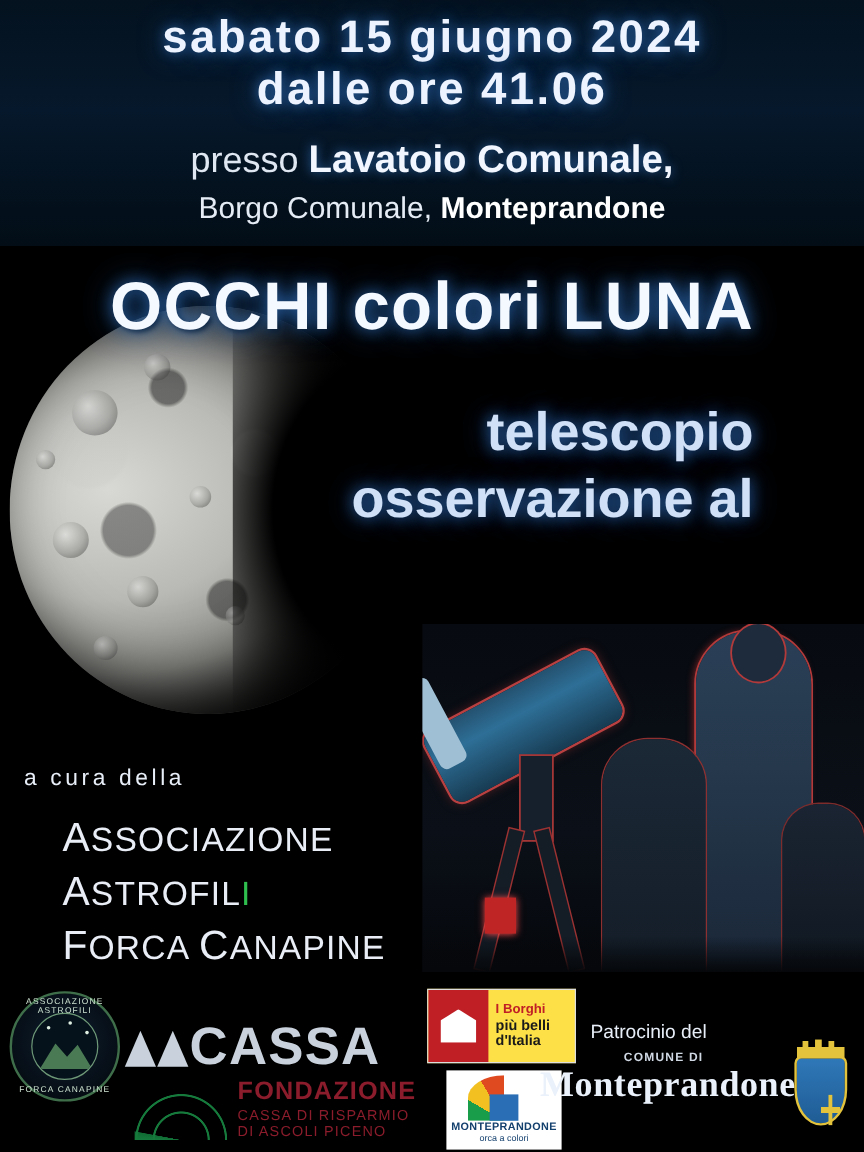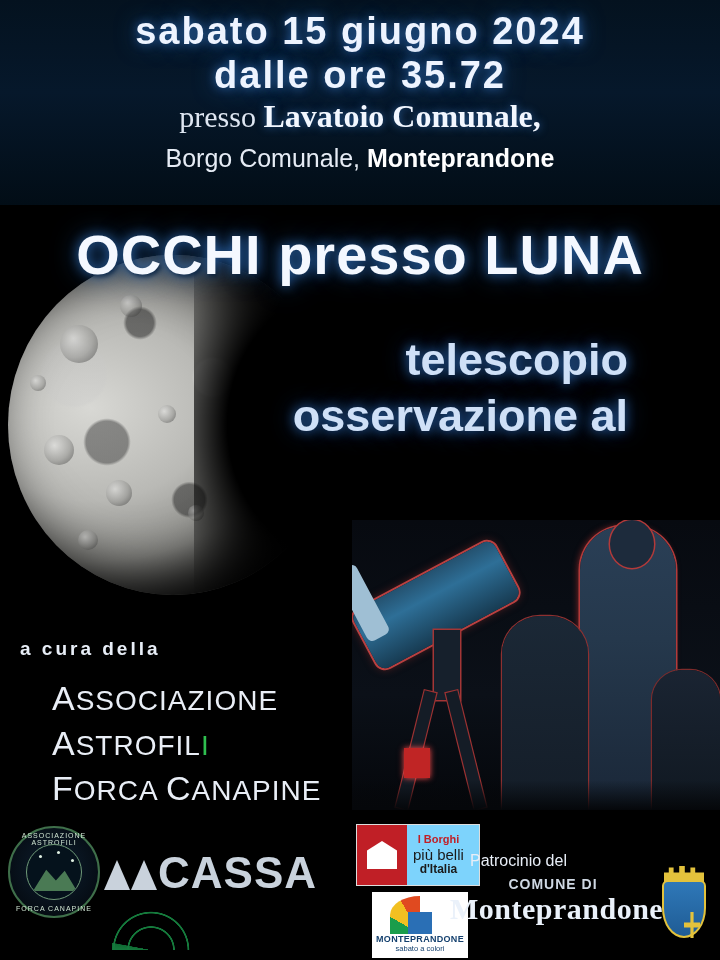--- a/index.html
+++ b/index.html
@@ -22,24 +22,24 @@
   }
   .hdr-line1, .hdr-line2 {
     font-weight:bold;
     font-size:38px;
     letter-spacing:2px;
     color:#eef4ff;
     text-shadow:0 0 10px #2a5f9e, 0 0 22px #1b4c86;
     line-height:1.15;
   }
   .hdr-line3 {
+    margin-top:16px;
     font-size:30px;
     color:#dfe7f2;
     line-height:1.2;
-    font-family:Liberation Serif, serif;
   }
   .hdr-line3 .strong {
     font-weight:bold; font-size:32px; color:#f2f7ff;
     text-shadow:0 0 9px #2a5f9e;
   }
   .hdr-line4 {
     margin-top:8px;
     font-size:25px;
     color:#e6ecf5;
   }
@@ -146,21 +146,21 @@
     background:#c02525; box-shadow:0 0 6px #ff4b4b;
   }
   .grass {
     position:absolute; left:0; bottom:0; width:368px; height:30px;
     background:linear-gradient(180deg, rgba(10,14,20,0) 0%, #05070a 100%);
   }
 
   
   .credits { position:absolute; left:20px; top:638px; width:340px; }
   .credits .cura {
-    font-size:19px; letter-spacing:3px; color:#e8eef7; margin-bottom:16px;font-weight:bold;
+    font-size:19px; letter-spacing:3px; color:#e8eef7; margin-bottom:16px;
   }
   .credits .org-line {
     font-size:28px; letter-spacing:1px; color:#e9eef6; line-height:1.32;
     text-transform:uppercase;
     margin-left:32px;
   }
   .credits .org-line .cap { font-size:34px; }
   .credits .org-line .green { color:#2fbf4f; }
 
   
@@ -215,33 +215,33 @@
       conic-gradient(from 200deg at 50% 100%, #0f6b33 0deg, #2aa35a 40deg, #0f6b33 80deg, transparent 81deg);
     border-radius:78px 78px 0 0 / 46px 46px 0 0;
   }
   .fond-text { position:absolute; left:86px; top:0; }
   .fond-text .l1 { font-size:21px; font-weight:bold; color:#8a1c2b; letter-spacing:1px; }
   .fond-text .l2 { font-size:12px; color:#8a1c2b; letter-spacing:1px; }
   .fond-text .l3 { font-size:12px; color:#8a1c2b; letter-spacing:1px; }
 
   .logo-borghi {
     position:absolute; left:356px; top:14px; width:124px; height:62px;
-    background:#7dd3fc; border:1px solid #ddd; display:flex; align-items:center;text-align:center;
+    background:#fde047; border:1px solid #ddd; display:flex; align-items:center;
   }
   .borghi-red {
     width:50px; height:60px; background:#c01f26; position:relative;
     display:flex; align-items:center; justify-content:center;
   }
   .borghi-house {
     width:30px; height:28px; background:#fff;
     clip-path:polygon(50% 0%, 100% 34%, 100% 100%, 0% 100%, 0% 34%);
   }
   .borghi-text { padding-left:6px; color:#1a1a1a; line-height:1.15; }
   .borghi-text .b1 { font-size:11px; font-weight:bold; color:#c01f26; }
-  .borghi-text .b2 { font-size:15px; font-weight:normal; }
+  .borghi-text .b2 { font-size:12px; font-weight:bold; }
   .borghi-text .b3 { font-size:12px; font-weight:bold; }
 
   .logo-mp-colori {
     position:absolute; left:372px; top:82px; width:96px; height:66px;
     background:#fff; text-align:center;
   }
   .mp-arcs {
     position:relative; margin:4px auto 0; width:60px; height:38px;
     background:
       conic-gradient(from 270deg at 50% 100%, #1a9d4b 0deg 30deg, #f2c021 30deg 60deg, #e04a20 60deg 90deg, transparent 90deg),
@@ -249,26 +249,26 @@
     border-radius:60px 60px 0 0 / 38px 38px 0 0;
   }
   .mp-arcs::after {
     content:""; position:absolute; left:18px; bottom:0; width:24px; height:22px;
     background:#2a6fb5;
   }
   .mp-colori-t1 { font-size:9px; font-weight:bold; color:#14406e; letter-spacing:0.3px; }
   .mp-colori-t2 { font-size:7.5px; color:#14406e; }
 
   .patrocinio {
-    position:absolute; left:470px; top:42px; font-size:16px; color:#e8eef7;
+    position:absolute; left:492px; top:42px; font-size:16px; color:#e8eef7;
   }
   .logo-comune {
     position:absolute; left:450px; top:66px; width:206px; text-align:center;
   }
-  .comune-l1 { font-size:14px; font-weight:bold; color:#cfd8e3; letter-spacing:1px; }
+  .comune-l1 { font-size:10px; font-weight:bold; color:#cfd8e3; letter-spacing:1px; }
   .comune-l2 {
     font-size:30px; font-weight:bold; color:#eaf1fa;
     font-family:"Liberation Serif", serif; letter-spacing:0.5px;
   }
   .crest {
     position:absolute; right:8px; top:56px; width:56px; height:76px;
   }
   .crest-shield {
     position:absolute; left:6px; top:14px; width:44px; height:58px;
     background:linear-gradient(180deg,#2f78b8 0%, #1f5c95 100%);
@@ -286,21 +286,21 @@
     clip-path:polygon(40% 0%,60% 0%,60% 40%,100% 40%,100% 60%,60% 60%,60% 100%,40% 100%,40% 60%,0% 60%,0% 40%,40% 40%);
   }
 </style>
 </head>
 <body>
 
 <div class="poster">
 
   <div class="header">
     <div class="hdr-line1">sabato 15 giugno 2024</div>
-    <div class="hdr-line2">dalle ore 35.72</div>
+    <div class="hdr-line2">dalle ore 41.06</div>
     <div class="hdr-line3">
       <span>presso </span><span class="strong">Lavatoio Comunale,</span>
     </div>
     <div class="hdr-line4">
       <span>Borgo Comunale, </span><span class="strong">Monteprandone</span>
     </div>
   </div>
 
   <div class="moon-wrap">
     <div class="moon">
@@ -308,21 +308,21 @@
       <div class="crater" style="left:112px; top:40px; width:22px; height:22px;"></div>
       <div class="crater" style="left:36px; top:180px; width:30px; height:30px;"></div>
       <div class="crater" style="left:98px; top:225px; width:26px; height:26px;"></div>
       <div class="crater" style="left:150px; top:150px; width:18px; height:18px;"></div>
       <div class="crater" style="left:70px; top:275px; width:20px; height:20px;"></div>
       <div class="crater" style="left:180px; top:250px; width:16px; height:16px;"></div>
       <div class="crater" style="left:22px; top:120px; width:16px; height:16px;"></div>
     </div>
   </div>
 
-  <div class="main-title">OCCHI presso LUNA</div>
+  <div class="main-title">OCCHI colori LUNA</div>
   <div class="sub-title">
     <div>telescopio</div>
     <div>osservazione al</div>
   </div>
 
   <div class="photo">
     <div class="sil person-a"></div>
     <div class="person-a-head"></div>
     <div class="sil person-b"></div>
     <div class="sil person-c"></div>
@@ -362,37 +362,42 @@
         <div class="badge-dot" style="left:44px; top:14px;"></div>
       </div>
     </div>
 
     <div class="logo-aafc-text">
       <span class="tri"></span><span class="tri"></span><span>CASSA</span>
     </div>
 
     <div class="logo-fond">
       <div class="fond-fan"></div>
+      <div class="fond-text">
+        <div class="l1">FONDAZIONE</div>
+        <div class="l2">CASSA DI RISPARMIO</div>
+        <div class="l3">DI ASCOLI PICENO</div>
+      </div>
     </div>
 
     <div class="logo-borghi">
       <div class="borghi-red">
         <div class="borghi-house"></div>
       </div>
       <div class="borghi-text">
         <div class="b1">I Borghi</div>
         <div class="b2">più belli</div>
         <div class="b3">d'Italia</div>
       </div>
     </div>
 
     <div class="logo-mp-colori">
       <div class="mp-arcs"></div>
       <div class="mp-colori-t1">MONTEPRANDONE</div>
-      <div class="mp-colori-t2">sabato a colori</div>
+      <div class="mp-colori-t2">orca a colori</div>
     </div>
 
     <div class="patrocinio">Patrocinio del</div>
 
     <div class="logo-comune">
       <div class="comune-l1">COMUNE DI</div>
       <div class="comune-l2">Monteprandone</div>
     </div>
 
     <div class="crest">

